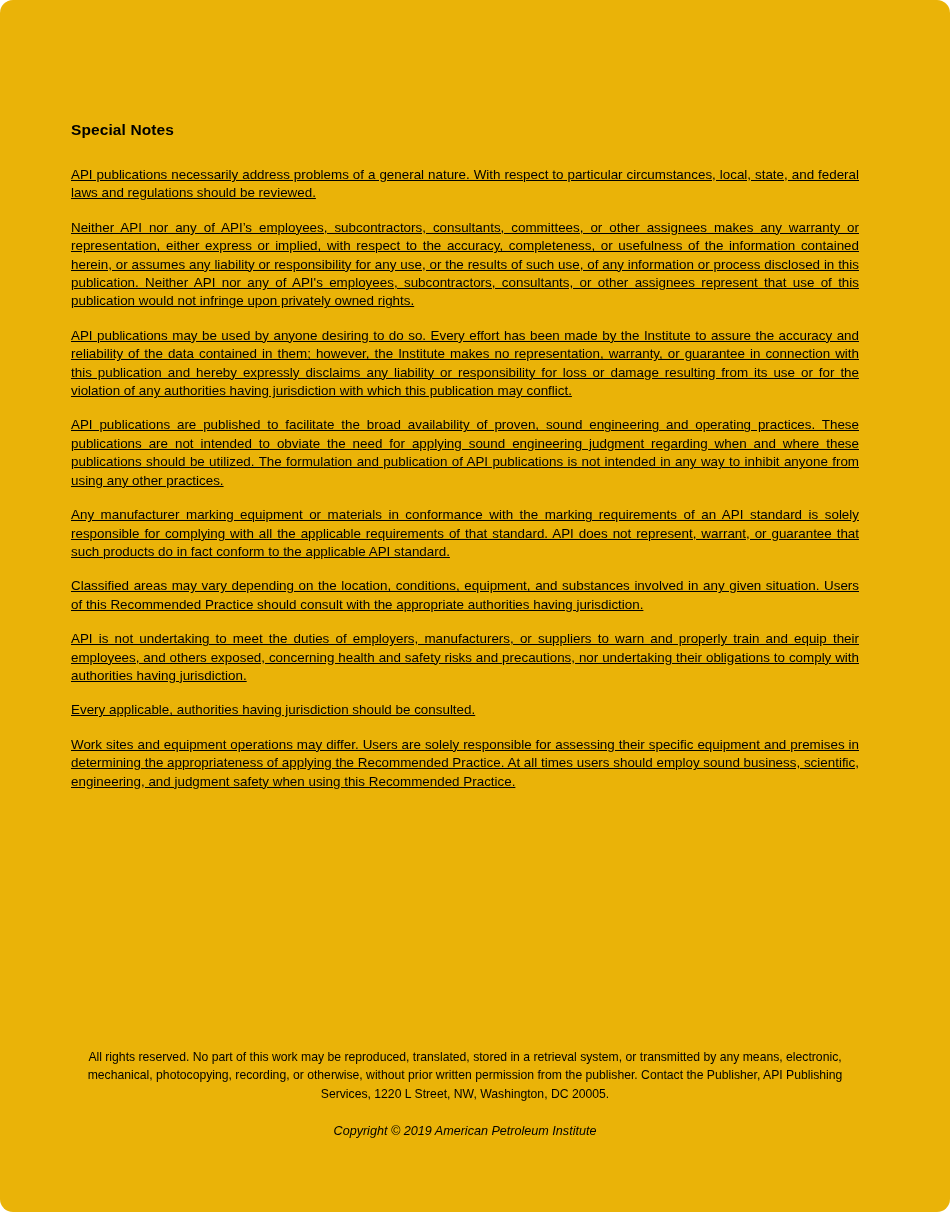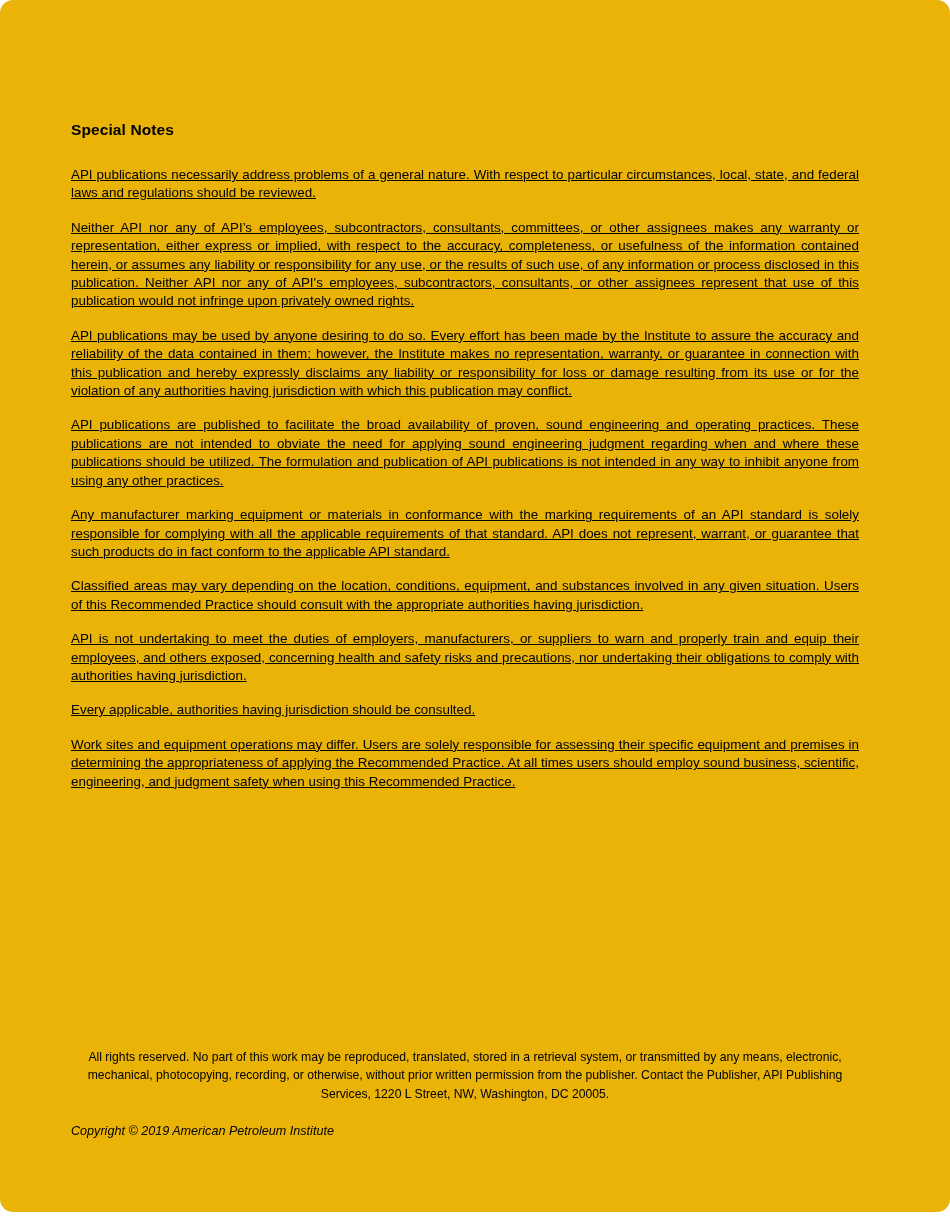--- a/index.html
+++ b/index.html
@@ -84,21 +84,21 @@
     padding: 0;
     text-align: center;
   }
 
   .footer-copyright {
     font-size: 12.6px;
     line-height: 18px;
     font-style: italic;
     margin: 0;
     padding: 0;
-    text-align: left;
+    text-align: center;
     position: absolute;
     left: 0;
     top: 74px;
     width: 788px;
   }
 </style>
 </head>
 <body>
 
 <div class="page">

